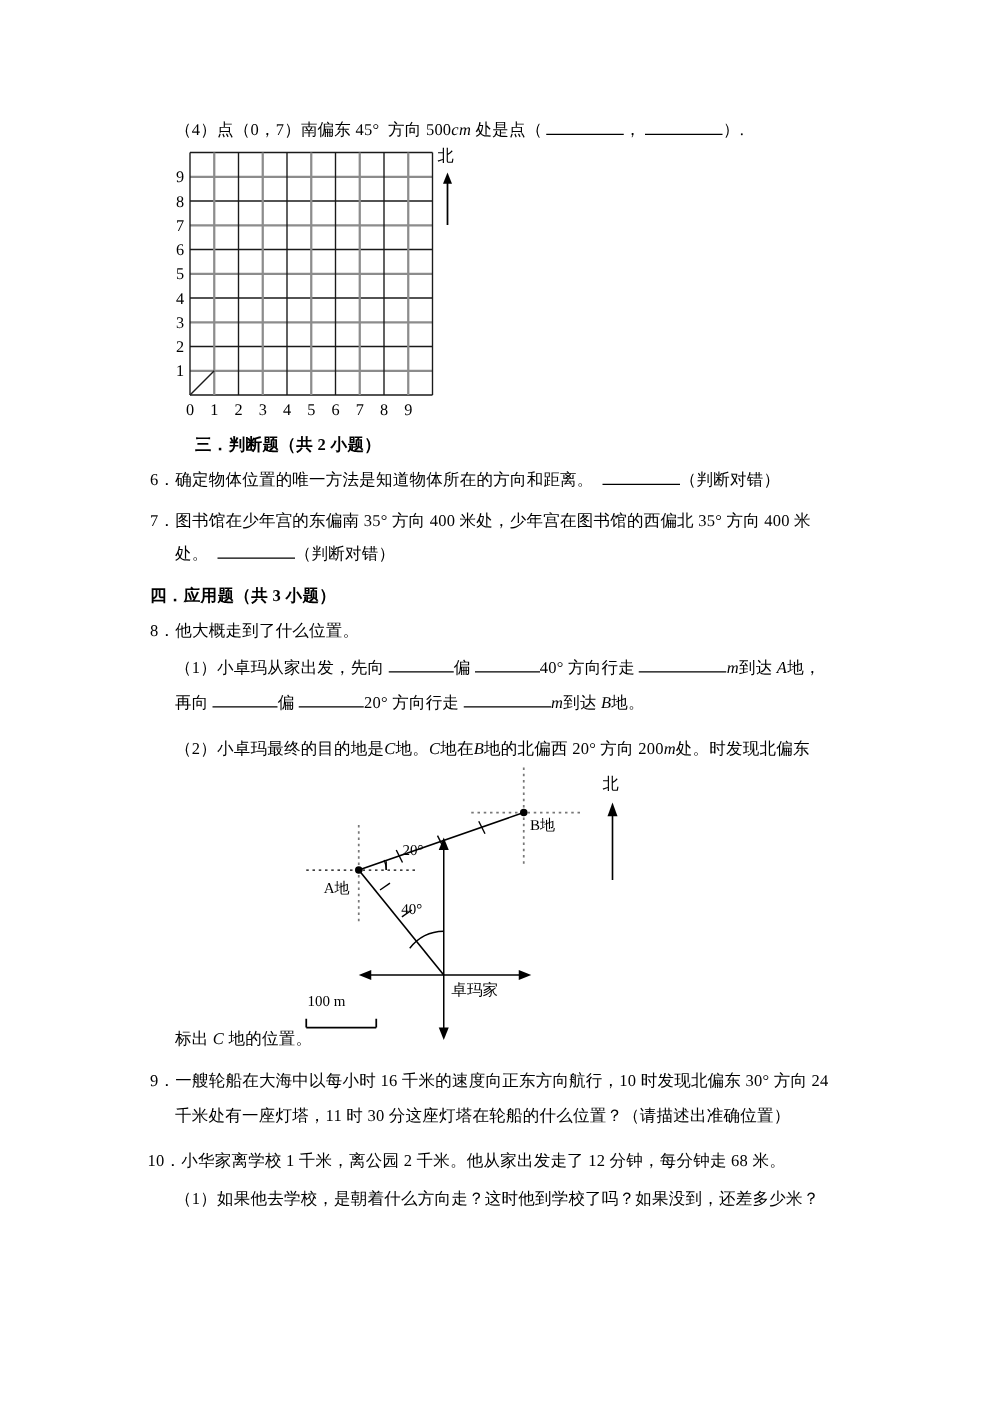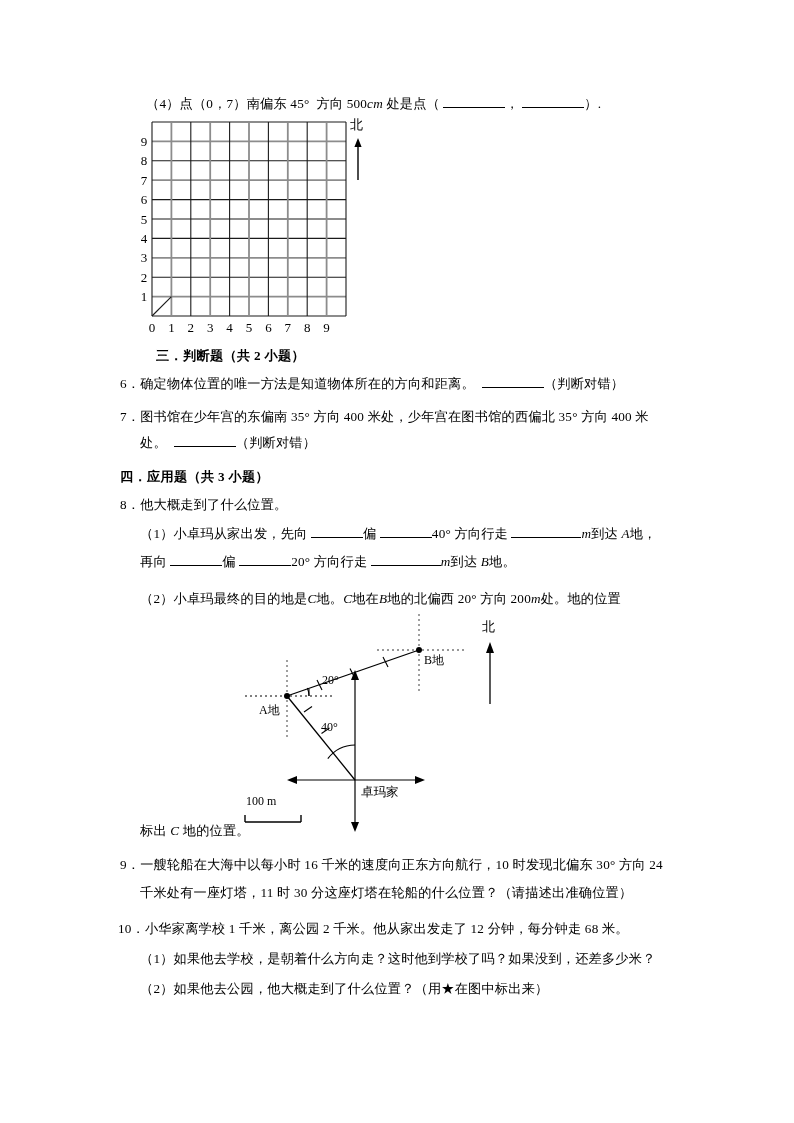--- a/index.html
+++ b/index.html
@@ -80,21 +80,21 @@
     position: absolute;
     font-size: 12.5px;
     white-space: nowrap;
   }
 </style>
 </head>
 <body>
 
 <div class="page">
 
-  <div class="line" style="left:140px; top:95px;margin-left:6px;">
+  <div class="line" style="left:140px; top:95px;">
     <span>（4）点（0，7）南偏东 45</span><span>°</span>&nbsp;
     <span>方向 500</span><span class="ital">cm</span>
     <span>处是点（</span>
     <span class="blank b-l"></span>，
     <span class="blank b-l"></span>）.
   </div>
 
   <div id="grid-figure">
     <svg id="grid-svg" width="270" height="220" viewBox="0 0 270 220" xmlns="http://www.w3.org/2000/svg">
 
@@ -183,21 +183,21 @@
 
   <div class="line" style="left:140px; top:553px;">
     <span>再向</span>
     <span class="blank b-m"></span><span>偏</span>
     <span class="blank b-m"></span><span>20° 方向行走</span>
     <span class="blank b-xl"></span><span class="ital">m</span><span>到达</span>
     <span class="ital">B</span><span>地。</span>
   </div>
 
   <div class="line" style="left:140px; top:590px;">
-    <span>（2）小卓玛最终的目的地是</span><span class="ital">C</span><span>地。</span><span class="ital">C</span><span>地在</span><span class="ital">B</span><span>地的北偏西 20° 方向 200</span><span class="ital">m</span><span>处。地的位置</span>
+    <span>（2）小卓玛最终的目的地是</span><span class="ital">C</span><span>地。</span><span class="ital">C</span><span>地在</span><span class="ital">B</span><span>地的北偏西 20° 方向 200</span><span class="ital">m</span><span>处。时发现北偏东</span>
   </div>
 
   <div id="route-figure">
     <svg id="route-svg" width="320" height="225" viewBox="0 0 320 225" xmlns="http://www.w3.org/2000/svg">
 
       <line x1="70" y1="168" x2="192" y2="168" stroke="#000" stroke-width="1.2"></line>
       <polygon points="62,168 72,164 72,172" fill="#000"></polygon>
       <polygon points="200,168 190,164 190,172" fill="#000"></polygon>
 
       <line x1="130" y1="168" x2="130" y2="66" stroke="#000" stroke-width="1.2"></line>
@@ -257,15 +257,14 @@
     <span>9．</span><span>一艘轮船在大海中以每小时 16 千米的速度向正东方向航行，10 时发现北偏东 30° 方向 24</span>
   </div>
   <div class="line" style="left:140px; top:884px;">
     <span>千米处有一座灯塔，11 时 30 分这座灯塔在轮船的什么位置？（请描述出准确位置）</span>
   </div>
 
   <div class="line" style="left:118px; top:920px;">
     <span>10．</span><span>小华家离学校 1 千米，离公园 2 千米。他从家出发走了 12 分钟，每分钟走 68 米。</span>
   </div>
   <div class="line" style="left:140px; top:950px;">（1）如果他去学校，是朝着什么方向走？这时他到学校了吗？如果没到，还差多少米？</div>
-  <div class="line" style="left:140px; top:980px;">（2）如果他去公园，他大概走到了什么位置？（用★在图中标出来）</div>
 
 </div>
 
 </body></html>

